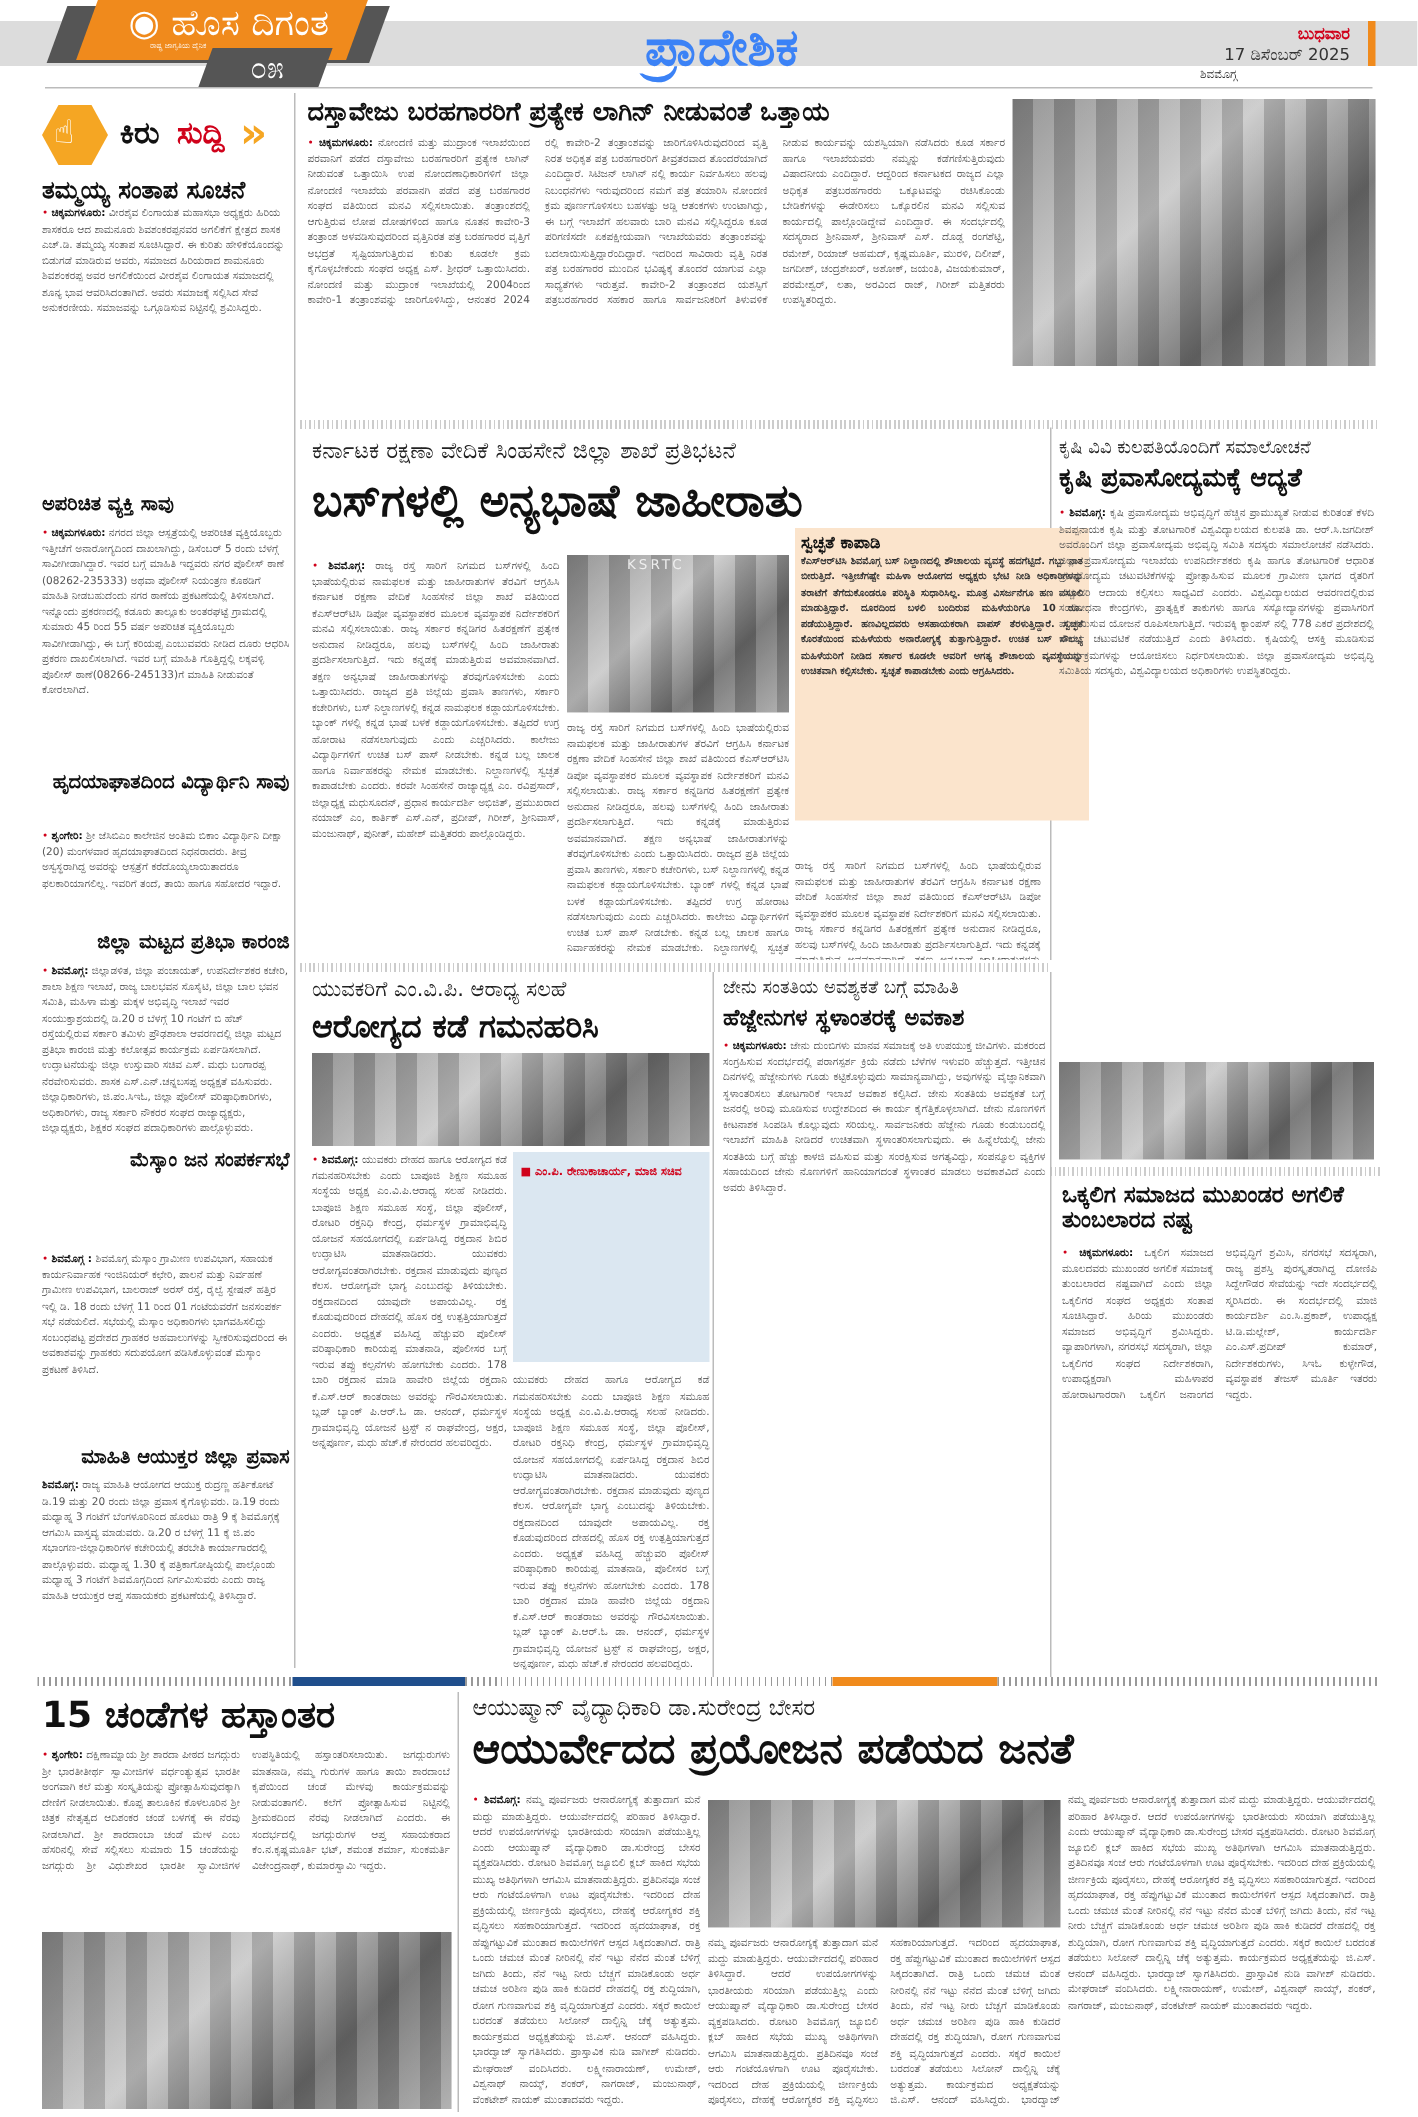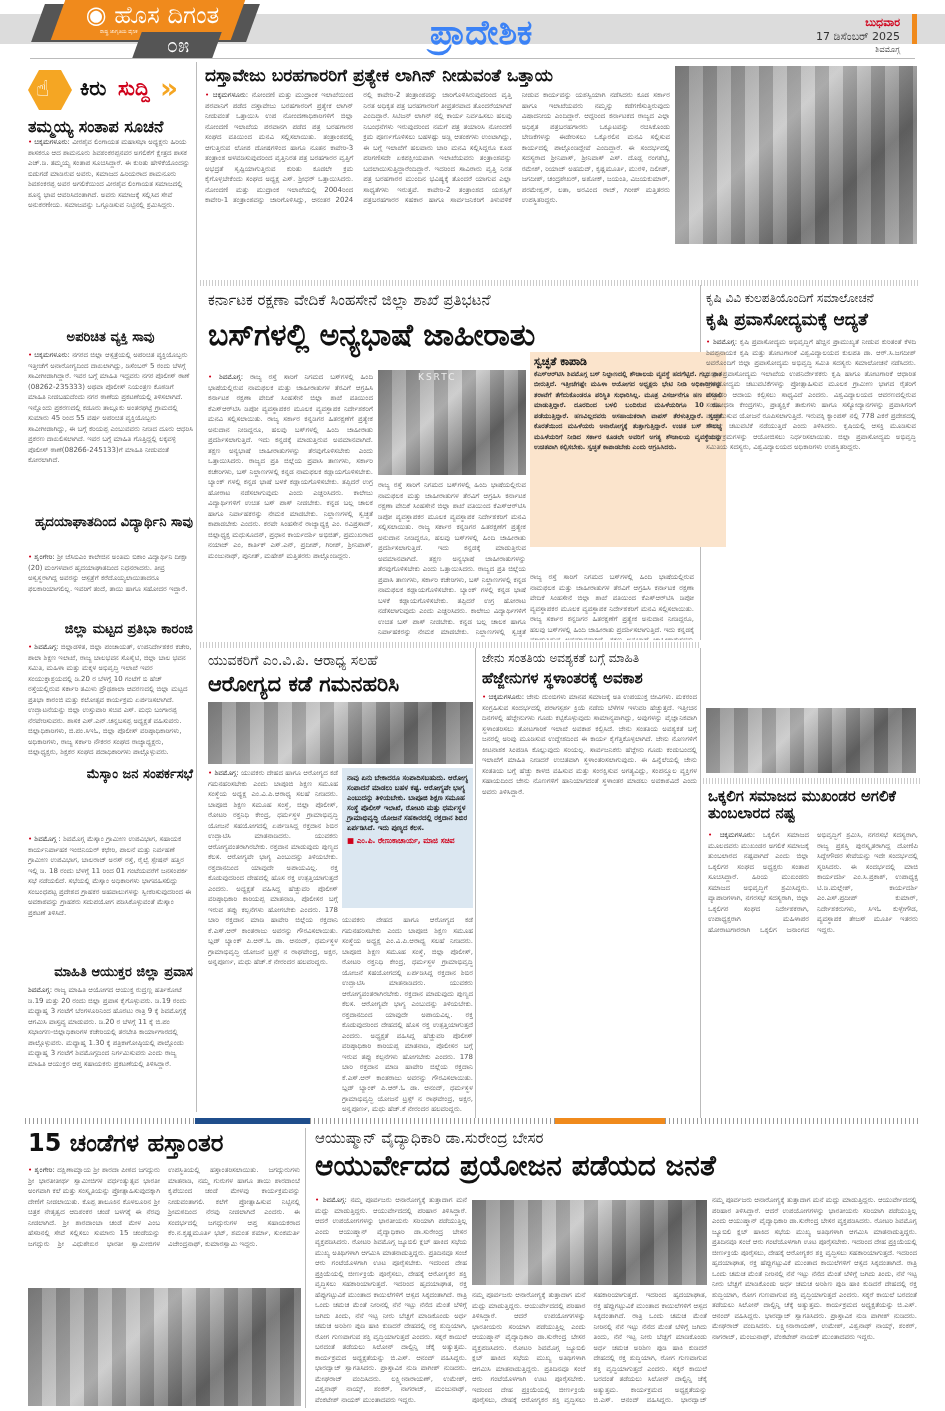--- a/index.html
+++ b/index.html
@@ -8,28 +8,28 @@
 .masthead-bar{left:0;top:14px;width:945px;height:30px;background:#dcdcdc}
 .logo-back{left:38px;top:4px;width:215px;height:38px;background:#555;transform:skewX(-20deg)}
 .logo{left:58px;top:0;width:180px;height:40px;background:#f08a1c;transform:skewX(-20deg)}
 .logo-text{left:65px;top:2px;width:175px;color:#fff;font-weight:normal;font-size:24px;line-height:26px;text-align:center}
 .logo-tag{left:100px;top:28px;font-size:5px;color:#fff}
 .logo-num-bg{left:137px;top:32px;width:80px;height:26px;background:#555;transform:skewX(-20deg)}
 .logo-num{left:140px;top:33px;width:76px;color:#fff;font-size:20px;text-align:center}
 .section-title{left:430px;top:12px;font-size:34px;font-weight:bold;color:#3b82f6}
 .day{left:800px;top:16px;width:100px;text-align:right;color:#d0021b;font-size:11px;font-weight:bold}
 .date{left:760px;top:30px;width:140px;text-align:right;font-size:11px;color:#333}
-.city{left:800px;top:45px;width:100px;text-align:right;font-size:8px;color:#333}
+.city{left:800px;top:45px;width:100px;font-size:8px;color:#333}
 .orange-tick{left:912px;top:14px;width:5px;height:30px;background:#f08a1c}
 .rule{background:#bbb;height:1px}
 .vrule{background:#bbb;width:1px}
 .hdl{font-weight:bold;color:#111;line-height:1.15}
 .sub{color:#222;line-height:1.15}
 .body{font-size:7px;line-height:10.5px;color:#555;text-align:justify;overflow:hidden}
-.body .dl{color:#111;font-weight:normal}
+.body .dl{color:#111;font-weight:bold}
 .body .dot{color:#d0021b}
 .photo{background:linear-gradient(135deg,#8a8a8a,#c9c9c9 40%,#6d6d6d 70%,#aaa);overflow:hidden}
 .photo-inner{position:absolute;inset:0;background:repeating-linear-gradient(90deg,rgba(0,0,0,.15) 0 14px,rgba(255,255,255,.1) 14px 28px)}
 .box-orange{background:#fbe4cc}
 .box-blue{background:#dbe7f1}
 .hatch{height:6px;background:repeating-linear-gradient(90deg,#999 0 1px,#fff 1px 4px)}
 .sep-dots{height:6px;background:repeating-linear-gradient(90deg,#ccc 0 1px,#fff 1px 3px)}
 .kiru-hex{left:28px;top:70px;width:44px;height:40px;background:#f5a623;clip-path:polygon(25% 0,75% 0,100% 50%,75% 100%,25% 100%,0 50%)}
 .kiru-hand{left:36px;top:76px;font-size:22px;color:#fff}
 .kiru-t1{left:80px;top:76px;font-size:20px;font-weight:bold;color:#111}
@@ -58,21 +58,21 @@
 <div class="abs kiru-hex"></div>
 <div class="abs kiru-hand">☝</div>
 <div class="abs kiru-t1">ಕಿರು</div>
 <div class="abs kiru-t2">ಸುದ್ದಿ</div>
 <div class="abs kiru-chev">»</div>
 
 <div class="leftcol">
   <div class="abs hdl" style="left:28px;top:118px;width:165px;font-size:16px">ತಮ್ಮಯ್ಯ ಸಂತಾಪ ಸೂಚನೆ</div>
   <div class="abs body" style="left:28px;top:137px;width:165px;height:190px"><span class="dot">• </span><span class="dl">ಚಿಕ್ಕಮಗಳೂರು:</span> <span>ವೀರಶೈವ ಲಿಂಗಾಯತ ಮಹಾಸಭಾ ಅಧ್ಯಕ್ಷರು ಹಿರಿಯ ಶಾಸಕರೂ ಆದ ಶಾಮನೂರು ಶಿವಶಂಕರಪ್ಪನವರ ಅಗಲಿಕೆಗೆ ಕ್ಷೇತ್ರದ ಶಾಸಕ ಎಚ್.ಡಿ. ತಮ್ಮಯ್ಯ ಸಂತಾಪ ಸೂಚಿಸಿದ್ದಾರೆ. ಈ ಕುರಿತು ಹೇಳಿಕೆಯೊಂದನ್ನು ಬಿಡುಗಡೆ ಮಾಡಿರುವ ಅವರು, ಸಮಾಜದ ಹಿರಿಯರಾದ ಶಾಮನೂರು ಶಿವಶಂಕರಪ್ಪ ಅವರ ಅಗಲಿಕೆಯಿಂದ ವೀರಶೈವ ಲಿಂಗಾಯತ ಸಮಾಜದಲ್ಲಿ ಶೂನ್ಯ ಭಾವ ಆವರಿಸಿದಂತಾಗಿದೆ. ಅವರು ಸಮಾಜಕ್ಕೆ ಸಲ್ಲಿಸಿದ ಸೇವೆ ಅನುಕರಣೀಯ. ಸಮಾಜವನ್ನು ಒಗ್ಗೂಡಿಸುವ ನಿಟ್ಟಿನಲ್ಲಿ ಶ್ರಮಿಸಿದ್ದರು.</span></div>
 
-  <div class="abs hdl" style="left:28px;top:330px;width:165px;font-size:13px;text-align:center">ಅಪರಿಚಿತ ವ್ಯಕ್ತಿ ಸಾವು</div>
+  <div class="abs hdl" style="left:28px;top:330px;width:165px;font-size:13px;text-align:left">ಅಪರಿಚಿತ ವ್ಯಕ್ತಿ ಸಾವು</div>
   <div class="abs body" style="left:28px;top:350px;width:165px;height:162px"><span class="dot">• </span><span class="dl">ಚಿಕ್ಕಮಗಳೂರು:</span> <span>ನಗರದ ಜಿಲ್ಲಾ ಆಸ್ಪತ್ರೆಯಲ್ಲಿ ಅಪರಿಚಿತ ವ್ಯಕ್ತಿಯೊಬ್ಬರು ಇತ್ತೀಚೆಗೆ ಅನಾರೋಗ್ಯದಿಂದ ದಾಖಲಾಗಿದ್ದು, ಡಿಸೆಂಬರ್ 5 ರಂದು ಬೆಳಗ್ಗೆ ಸಾವೀಗೀಡಾಗಿದ್ದಾರೆ. ಇವರ ಬಗ್ಗೆ ಮಾಹಿತಿ ಇದ್ದವರು ನಗರ ಪೊಲೀಸ್ ಠಾಣೆ (08262-235333) ಅಥವಾ ಪೊಲೀಸ್ ನಿಯಂತ್ರಣ ಕೊಠಡಿಗೆ ಮಾಹಿತಿ ನೀಡಬಹುದೆಂದು ನಗರ ಠಾಣೆಯ ಪ್ರಕಟಣೆಯಲ್ಲಿ ತಿಳಿಸಲಾಗಿದೆ. ಇನ್ನೊಂದು ಪ್ರಕರಣದಲ್ಲಿ ಕಡೂರು ತಾಲ್ಲೂಕು ಅಂತರಘಟ್ಟೆ ಗ್ರಾಮದಲ್ಲಿ ಸುಮಾರು 45 ರಿಂದ 55 ವರ್ಷ ಅಪರಿಚಿತ ವ್ಯಕ್ತಿಯೊಬ್ಬರು ಸಾವೀಗೀಡಾಗಿದ್ದು, ಈ ಬಗ್ಗೆ ಕರಿಯಪ್ಪ ಎಂಬುವವರು ನೀಡಿದ ದೂರು ಆಧರಿಸಿ ಪ್ರಕರಣ ದಾಖಲಿಸಲಾಗಿದೆ. ಇವರ ಬಗ್ಗೆ ಮಾಹಿತಿ ಗೊತ್ತಿದ್ದಲ್ಲಿ ಲಕ್ಕವಳ್ಳಿ ಪೊಲೀಸ್ ಠಾಣೆ(08266-245133)ಗೆ ಮಾಹಿತಿ ನೀಡುವಂತೆ ಕೋರಲಾಗಿದೆ.</span></div>
 
   <div class="abs hdl" style="left:28px;top:515px;width:165px;font-size:13px;text-align:right">ಹೃದಯಾಘಾತದಿಂದ ವಿದ್ಯಾರ್ಥಿನಿ ಸಾವು</div>
   <div class="abs body" style="left:28px;top:552px;width:165px;height:65px"><span class="dot">• </span><span class="dl">ಶೃಂಗೇರಿ:</span> <span>ಶ್ರೀ ಜೆಸಿಬಿಎಂ ಕಾಲೇಜಿನ ಅಂತಿಮ ಬಿಕಾಂ ವಿದ್ಯಾರ್ಥಿನಿ ದೀಕ್ಷಾ (20) ಮಂಗಳವಾರ ಹೃದಯಾಘಾತದಿಂದ ನಿಧನರಾದರು. ತೀವ್ರ ಅಸ್ವಸ್ಥರಾಗಿದ್ದ ಅವರನ್ನು ಆಸ್ಪತ್ರೆಗೆ ಕರೆದೊಯ್ಯಲಾಯಿತಾದರೂ ಫಲಕಾರಿಯಾಗಲಿಲ್ಲ. ಇವರಿಗೆ ತಂದೆ, ತಾಯಿ ಹಾಗೂ ಸಹೋದರ ಇದ್ದಾರೆ.</span></div>
 
   <div class="abs hdl" style="left:28px;top:622px;width:165px;font-size:13px;text-align:right">ಜಿಲ್ಲಾ ಮಟ್ಟದ ಪ್ರತಿಭಾ ಕಾರಂಜಿ</div>
   <div class="abs body" style="left:28px;top:642px;width:165px;height:170px"><span class="dot">• </span><span class="dl">ಶಿವಮೊಗ್ಗ:</span> <span>ಜಿಲ್ಲಾಡಳಿತ, ಜಿಲ್ಲಾ ಪಂಚಾಯತ್, ಉಪನಿರ್ದೇಶಕರ ಕಚೇರಿ, ಶಾಲಾ ಶಿಕ್ಷಣ ಇಲಾಖೆ, ರಾಜ್ಯ ಬಾಲಭವನ ಸೊಸೈಟಿ, ಜಿಲ್ಲಾ ಬಾಲ ಭವನ ಸಮಿತಿ, ಮಹಿಳಾ ಮತ್ತು ಮಕ್ಕಳ ಅಭಿವೃದ್ಧಿ ಇಲಾಖೆ ಇವರ ಸಂಯುಕ್ತಾಶ್ರಯದಲ್ಲಿ ಡಿ.20 ರ ಬೆಳಗ್ಗೆ 10 ಗಂಟೆಗೆ ಬಿ ಹೆಚ್ ರಸ್ತೆಯಲ್ಲಿರುವ ಸರ್ಕಾರಿ ತಮಿಳು ಪ್ರೌಢಶಾಲಾ ಆವರಣದಲ್ಲಿ ಜಿಲ್ಲಾ ಮಟ್ಟದ ಪ್ರತಿಭಾ ಕಾರಂಜಿ ಮತ್ತು ಕಲೋತ್ಸವ ಕಾರ್ಯಕ್ರಮ ಏರ್ಪಡಿಸಲಾಗಿದೆ. ಉದ್ಘಾಟನೆಯನ್ನು ಜಿಲ್ಲಾ ಉಸ್ತುವಾರಿ ಸಚಿವ ಎಸ್. ಮಧು ಬಂಗಾರಪ್ಪ ನೆರವೇರಿಸುವರು. ಶಾಸಕ ಎಸ್.ಎನ್.ಚನ್ನಬಸಪ್ಪ ಅಧ್ಯಕ್ಷತೆ ವಹಿಸುವರು. ಜಿಲ್ಲಾಧಿಕಾರಿಗಳು, ಜಿ.ಪಂ.ಸಿಇಓ, ಜಿಲ್ಲಾ ಪೊಲೀಸ್ ವರಿಷ್ಠಾಧಿಕಾರಿಗಳು, ಅಧಿಕಾರಿಗಳು, ರಾಜ್ಯ ಸರ್ಕಾರಿ ನೌಕರರ ಸಂಘದ ರಾಜ್ಯಾಧ್ಯಕ್ಷರು, ಜಿಲ್ಲಾಧ್ಯಕ್ಷರು, ಶಿಕ್ಷಕರ ಸಂಘದ ಪದಾಧಿಕಾರಿಗಳು ಪಾಲ್ಗೊಳ್ಳುವರು.</span></div>
 
   <div class="abs hdl" style="left:28px;top:767px;width:165px;font-size:13px;text-align:right">ಮೆಸ್ಕಾಂ ಜನ ಸಂಪರ್ಕಸಭೆ</div>
   <div class="abs body" style="left:28px;top:834px;width:165px;height:128px"><span class="dot">• </span><span class="dl">ಶಿವಮೊಗ್ಗ :</span> <span>ಶಿವಮೊಗ್ಗ ಮೆಸ್ಕಾಂ ಗ್ರಾಮೀಣ ಉಪವಿಭಾಗ, ಸಹಾಯಕ ಕಾರ್ಯನಿರ್ವಾಹಕ ಇಂಜಿನಿಯರ್ ಕಛೇರಿ, ಪಾಲನೆ ಮತ್ತು ನಿರ್ವಹಣೆ ಗ್ರಾಮೀಣ ಉಪವಿಭಾಗ, ಬಾಲರಾಜ್ ಅರಸ್ ರಸ್ತೆ, ರೈಲ್ವೆ ಸ್ಟೇಷನ್ ಹತ್ತಿರ ಇಲ್ಲಿ ಡಿ. 18 ರಂದು ಬೆಳಗ್ಗೆ 11 ರಿಂದ 01 ಗಂಟೆಯವರೆಗೆ ಜನಸಂಪರ್ಕ ಸಭೆ ನಡೆಯಲಿದೆ. ಸಭೆಯಲ್ಲಿ ಮೆಸ್ಕಾಂ ಅಧಿಕಾರಿಗಳು ಭಾಗವಹಿಸಲಿದ್ದು ಸಂಬಂಧಪಟ್ಟ ಪ್ರದೇಶದ ಗ್ರಾಹಕರ ಅಹವಾಲುಗಳನ್ನು ಸ್ವೀಕರಿಸುವುದರಿಂದ ಈ ಅವಕಾಶವನ್ನು ಗ್ರಾಹಕರು ಸದುಪಯೋಗ ಪಡಿಸಿಕೊಳ್ಳುವಂತೆ ಮೆಸ್ಕಾಂ ಪ್ರಕಟಣೆ ತಿಳಿಸಿದೆ.</span></div>
@@ -114,21 +114,20 @@
 <div class="abs sep-dots" style="left:200px;top:642px;width:500px"></div>
 
 <div class="abs vrule" style="left:475px;top:648px;height:470px"></div>
 <div class="abs sub" style="left:208px;top:652px;width:265px;font-size:14px">ಯುವಕರಿಗೆ ಎಂ.ವಿ.ಪಿ. ಆರಾಧ್ಯ ಸಲಹೆ</div>
 <div class="abs hdl" style="left:208px;top:672px;width:265px;font-size:21px">ಆರೋಗ್ಯದ ಕಡೆ ಗಮನಹರಿಸಿ</div>
 <div class="abs photo" style="left:208px;top:702px;width:265px;height:62px">
     <div class="photo-inner"></div>
   </div>
 <div class="abs body" style="left:208px;top:768px;width:130px;height:345px"><span class="dot">• </span><span class="dl">ಶಿವಮೊಗ್ಗ:</span> <span>ಯುವಕರು ದೇಹದ ಹಾಗೂ ಆರೋಗ್ಯದ ಕಡೆ ಗಮನಹರಿಸಬೇಕು ಎಂದು ಬಾಪೂಜಿ ಶಿಕ್ಷಣ ಸಮೂಹ ಸಂಸ್ಥೆಯ ಅಧ್ಯಕ್ಷ ಎಂ.ವಿ.ಪಿ.ಆರಾಧ್ಯ ಸಲಹೆ ನೀಡಿದರು. ಬಾಪೂಜಿ ಶಿಕ್ಷಣ ಸಮೂಹ ಸಂಸ್ಥೆ, ಜಿಲ್ಲಾ ಪೊಲೀಸ್, ರೋಟರಿ ರಕ್ತನಿಧಿ ಕೇಂದ್ರ, ಧರ್ಮಸ್ಥಳ ಗ್ರಾಮಾಭಿವೃದ್ಧಿ ಯೋಜನೆ ಸಹಯೋಗದಲ್ಲಿ ಏರ್ಪಡಿಸಿದ್ದ ರಕ್ತದಾನ ಶಿಬಿರ ಉದ್ಘಾಟಿಸಿ ಮಾತನಾಡಿದರು. ಯುವಕರು ಆರೋಗ್ಯವಂತರಾಗಿರಬೇಕು. ರಕ್ತದಾನ ಮಾಡುವುದು ಪುಣ್ಯದ ಕೆಲಸ. ಆರೋಗ್ಯವೇ ಭಾಗ್ಯ ಎಂಬುದನ್ನು ತಿಳಿಯಬೇಕು. ರಕ್ತದಾನದಿಂದ ಯಾವುದೇ ಅಪಾಯವಿಲ್ಲ. ರಕ್ತ ಕೊಡುವುದರಿಂದ ದೇಹದಲ್ಲಿ ಹೊಸ ರಕ್ತ ಉತ್ಪತ್ತಿಯಾಗುತ್ತದೆ ಎಂದರು. ಅಧ್ಯಕ್ಷತೆ ವಹಿಸಿದ್ದ ಹೆಚ್ಚುವರಿ ಪೊಲೀಸ್ ವರಿಷ್ಠಾಧಿಕಾರಿ ಕಾರಿಯಪ್ಪ ಮಾತನಾಡಿ, ಪೊಲೀಸರ ಬಗ್ಗೆ ಇರುವ ತಪ್ಪು ಕಲ್ಪನೆಗಳು ಹೋಗಬೇಕು ಎಂದರು. 178 ಬಾರಿ ರಕ್ತದಾನ ಮಾಡಿ ಹಾವೇರಿ ಜಿಲ್ಲೆಯ ರಕ್ತದಾನಿ ಕೆ.ಎಸ್.ಆರ್ ಕಾಂತರಾಜು ಅವರನ್ನು ಗೌರವಿಸಲಾಯಿತು. ಬ್ಲಡ್ ಬ್ಯಾಂಕ್ ಪಿ.ಆರ್.ಓ ಡಾ. ಆನಂದ್, ಧರ್ಮಸ್ಥಳ ಗ್ರಾಮಾಭಿವೃದ್ಧಿ ಯೋಜನೆ ಟ್ರಸ್ಟ್ ನ ರಾಘವೇಂದ್ರ, ಅಕ್ಷರ, ಅನ್ನಪೂರ್ಣ, ಮಧು ಹೆಚ್.ಕೆ ನೇರಂದರ ಹಲವರಿದ್ದರು.</span></div>
 <div class="abs box-blue" style="left:342px;top:768px;width:131px;height:140px;padding:5px">
-  <div style="font-size:7px;line-height:10px;font-weight:bold;color:#222">ನಾವು ಏನು ಬೇಕಾದರೂ ಸಂಪಾದಿಸಬಹುದು. ಆರೋಗ್ಯ ಸಂಪಾದನೆ ಮಾಡಲು ಬಹಳ ಕಷ್ಟ. ಆರೋಗ್ಯವೇ ಭಾಗ್ಯ ಎಂಬುದನ್ನು ತಿಳಿಯಬೇಕು. ಬಾಪೂಜಿ ಶಿಕ್ಷಣ ಸಮೂಹ ಸಂಸ್ಥೆ ಪೊಲೀಸ್ ಇಲಾಖೆ, ರೋಟರಿ ಮತ್ತು ಧರ್ಮಸ್ಥಳ ಗ್ರಾಮಾಭಿವೃದ್ಧಿ ಯೋಜನೆ ಸಹಕಾರದಲ್ಲಿ ರಕ್ತದಾನ ಶಿಬಿರ ಏರ್ಪಡಿಸಿದೆ. ಇದು ಪುಣ್ಯದ ಕೆಲಸ.</div>
   <div style="font-size:7.5px;line-height:10px;font-weight:bold;color:#d0021b;margin-top:3px"><span>■ </span><span>ಎಂ.ಪಿ. ರೇಣುಕಾಚಾರ್ಯ, ಮಾಜಿ ಸಚಿವ</span></div>
 </div>
 <div class="abs body" style="left:342px;top:915px;width:131px;height:198px"><span>ಯುವಕರು ದೇಹದ ಹಾಗೂ ಆರೋಗ್ಯದ ಕಡೆ ಗಮನಹರಿಸಬೇಕು ಎಂದು ಬಾಪೂಜಿ ಶಿಕ್ಷಣ ಸಮೂಹ ಸಂಸ್ಥೆಯ ಅಧ್ಯಕ್ಷ ಎಂ.ವಿ.ಪಿ.ಆರಾಧ್ಯ ಸಲಹೆ ನೀಡಿದರು. ಬಾಪೂಜಿ ಶಿಕ್ಷಣ ಸಮೂಹ ಸಂಸ್ಥೆ, ಜಿಲ್ಲಾ ಪೊಲೀಸ್, ರೋಟರಿ ರಕ್ತನಿಧಿ ಕೇಂದ್ರ, ಧರ್ಮಸ್ಥಳ ಗ್ರಾಮಾಭಿವೃದ್ಧಿ ಯೋಜನೆ ಸಹಯೋಗದಲ್ಲಿ ಏರ್ಪಡಿಸಿದ್ದ ರಕ್ತದಾನ ಶಿಬಿರ ಉದ್ಘಾಟಿಸಿ ಮಾತನಾಡಿದರು. ಯುವಕರು ಆರೋಗ್ಯವಂತರಾಗಿರಬೇಕು. ರಕ್ತದಾನ ಮಾಡುವುದು ಪುಣ್ಯದ ಕೆಲಸ. ಆರೋಗ್ಯವೇ ಭಾಗ್ಯ ಎಂಬುದನ್ನು ತಿಳಿಯಬೇಕು. ರಕ್ತದಾನದಿಂದ ಯಾವುದೇ ಅಪಾಯವಿಲ್ಲ. ರಕ್ತ ಕೊಡುವುದರಿಂದ ದೇಹದಲ್ಲಿ ಹೊಸ ರಕ್ತ ಉತ್ಪತ್ತಿಯಾಗುತ್ತದೆ ಎಂದರು. ಅಧ್ಯಕ್ಷತೆ ವಹಿಸಿದ್ದ ಹೆಚ್ಚುವರಿ ಪೊಲೀಸ್ ವರಿಷ್ಠಾಧಿಕಾರಿ ಕಾರಿಯಪ್ಪ ಮಾತನಾಡಿ, ಪೊಲೀಸರ ಬಗ್ಗೆ ಇರುವ ತಪ್ಪು ಕಲ್ಪನೆಗಳು ಹೋಗಬೇಕು ಎಂದರು. 178 ಬಾರಿ ರಕ್ತದಾನ ಮಾಡಿ ಹಾವೇರಿ ಜಿಲ್ಲೆಯ ರಕ್ತದಾನಿ ಕೆ.ಎಸ್.ಆರ್ ಕಾಂತರಾಜು ಅವರನ್ನು ಗೌರವಿಸಲಾಯಿತು. ಬ್ಲಡ್ ಬ್ಯಾಂಕ್ ಪಿ.ಆರ್.ಓ ಡಾ. ಆನಂದ್, ಧರ್ಮಸ್ಥಳ ಗ್ರಾಮಾಭಿವೃದ್ಧಿ ಯೋಜನೆ ಟ್ರಸ್ಟ್ ನ ರಾಘವೇಂದ್ರ, ಅಕ್ಷರ, ಅನ್ನಪೂರ್ಣ, ಮಧು ಹೆಚ್.ಕೆ ನೇರಂದರ ಹಲವರಿದ್ದರು.</span></div>
 
 <div class="abs sub" style="left:482px;top:652px;width:215px;font-size:12px">ಜೇನು ಸಂತತಿಯ ಅವಶ್ಯಕತೆ ಬಗ್ಗೆ ಮಾಹಿತಿ</div>
 <div class="abs hdl" style="left:482px;top:670px;width:215px;font-size:15px">ಹೆಜ್ಜೇನುಗಳ ಸ್ಥಳಾಂತರಕ್ಕೆ ಅವಕಾಶ</div>
 <div class="abs body" style="left:482px;top:692px;width:215px;height:420px"><span class="dot">• </span><span class="dl">ಚಿಕ್ಕಮಗಳೂರು:</span> <span>ಜೇನು ದುಂಬಿಗಳು ಮಾನವ ಸಮಾಜಕ್ಕೆ ಅತಿ ಉಪಯುಕ್ತ ಜೀವಿಗಳು. ಮಕರಂದ ಸಂಗ್ರಹಿಸುವ ಸಂದರ್ಭದಲ್ಲಿ ಪರಾಗಸ್ಪರ್ಶ ಕ್ರಿಯೆ ನಡೆದು ಬೆಳೆಗಳ ಇಳುವರಿ ಹೆಚ್ಚುತ್ತದೆ. ಇತ್ತೀಚಿನ ದಿನಗಳಲ್ಲಿ ಹೆಜ್ಜೇನುಗಳು ಗೂಡು ಕಟ್ಟಿಕೊಳ್ಳುವುದು ಸಾಮಾನ್ಯವಾಗಿದ್ದು, ಅವುಗಳನ್ನು ವೈಜ್ಞಾನಿಕವಾಗಿ ಸ್ಥಳಾಂತರಿಸಲು ತೋಟಗಾರಿಕೆ ಇಲಾಖೆ ಅವಕಾಶ ಕಲ್ಪಿಸಿದೆ. ಜೇನು ಸಂತತಿಯ ಅವಶ್ಯಕತೆ ಬಗ್ಗೆ ಜನರಲ್ಲಿ ಅರಿವು ಮೂಡಿಸುವ ಉದ್ದೇಶದಿಂದ ಈ ಕಾರ್ಯ ಕೈಗೆತ್ತಿಕೊಳ್ಳಲಾಗಿದೆ. ಜೇನು ನೊಣಗಳಿಗೆ ಕೀಟನಾಶಕ ಸಿಂಪಡಿಸಿ ಕೊಲ್ಲುವುದು ಸರಿಯಲ್ಲ. ಸಾರ್ವಜನಿಕರು ಹೆಜ್ಜೇನು ಗೂಡು ಕಂಡುಬಂದಲ್ಲಿ ಇಲಾಖೆಗೆ ಮಾಹಿತಿ ನೀಡಿದರೆ ಉಚಿತವಾಗಿ ಸ್ಥಳಾಂತರಿಸಲಾಗುವುದು. ಈ ಹಿನ್ನೆಲೆಯಲ್ಲಿ ಜೇನು ಸಂತತಿಯ ಬಗ್ಗೆ ಹೆಚ್ಚು ಕಾಳಜಿ ವಹಿಸುವ ಮತ್ತು ಸಂರಕ್ಷಿಸುವ ಅಗತ್ಯವಿದ್ದು, ಸಂಪನ್ಮೂಲ ವ್ಯಕ್ತಿಗಳ ಸಹಾಯದಿಂದ ಜೇನು ನೊಣಗಳಿಗೆ ಹಾನಿಯಾಗದಂತೆ ಸ್ಥಳಾಂತರ ಮಾಡಲು ಅವಕಾಶವಿದೆ ಎಂದು ಅವರು ತಿಳಿಸಿದ್ದಾರೆ.</span></div>
 
 <div class="abs vrule" style="left:700px;top:648px;height:470px"></div>
 <div class="abs hdl" style="left:708px;top:788px;width:212px;font-size:15px">ಒಕ್ಕಲಿಗ ಸಮಾಜದ ಮುಖಂಡರ ಅಗಲಿಕೆ ತುಂಬಲಾರದ ನಷ್ಟ</div>

